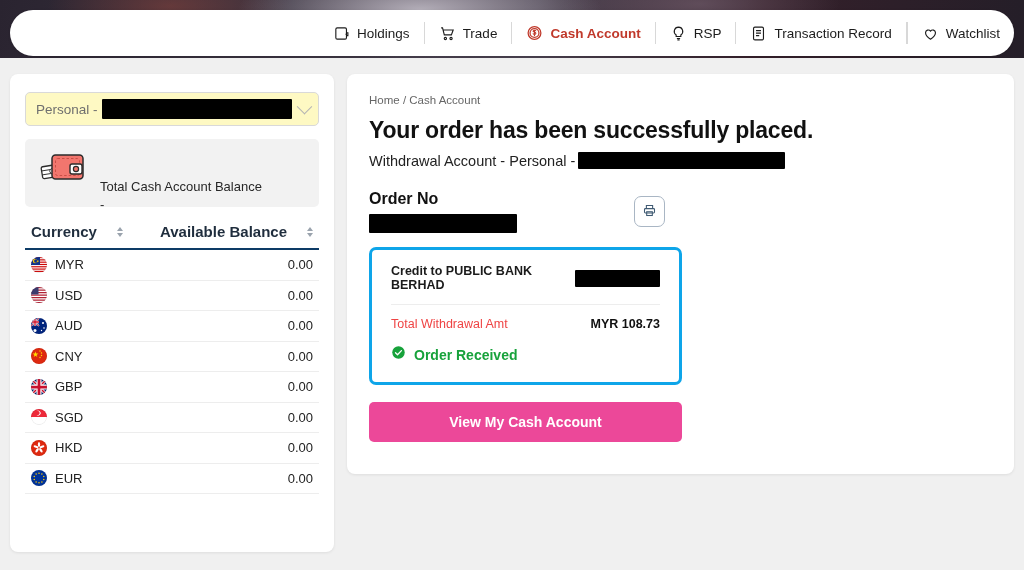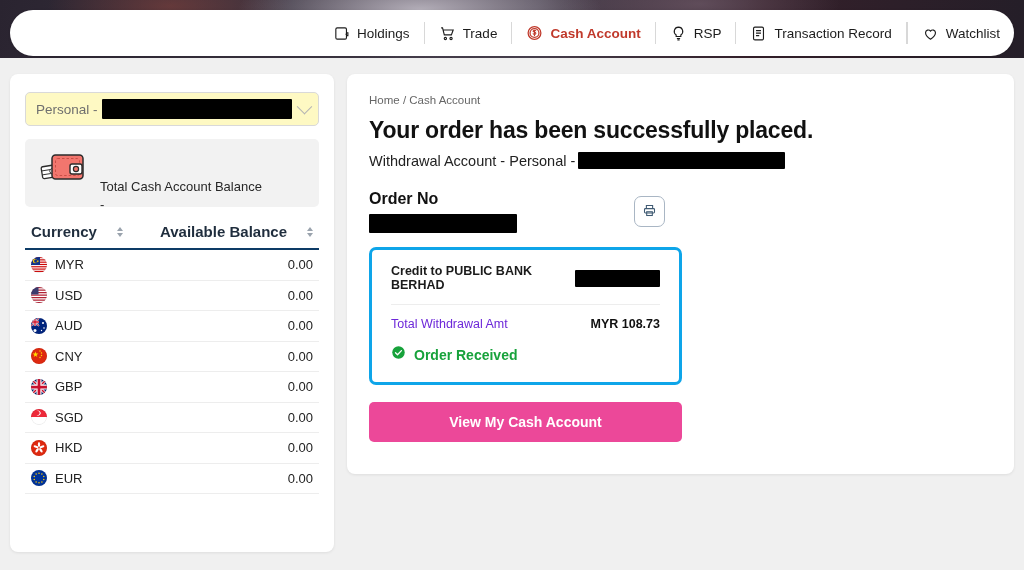--- a/index.html
+++ b/index.html
@@ -124,21 +124,21 @@
 
   .detail-card {
     margin-top: 14px; width: 313px;
     border: 3px solid #0ea5e9; border-radius: 7px;
     padding: 14px 19px 18px 19px;
   }
   .credit-line { display: flex; align-items: center; font-size: 12.5px; font-weight: bold; color: #1b1b1b; }
   .credit-redact { height: 17px; width: 92px; }
   .dc-divider { height: 1px; background: #ededed; margin: 12px 0 0 0; }
   .amt-row { display: flex; align-items: center; margin-top: 12px; }
-  .amt-label { font-size: 12.5px; color: #6d28d9; }
+  .amt-label { font-size: 12.5px; color: #ef4444; }
   .amt-value { margin-left: auto; font-size: 12.5px; font-weight: bold; color: #111; }
   .status-row { display: flex; align-items: center; gap: 8px; margin-top: 14px; }
   .status-text { font-size: 14px; font-weight: bold; color: #17a23b; }
 
   .cta {
     margin-top: 17px; width: 313px; height: 40px;
     background: #ec4899; border: none; border-radius: 5px;
     color: #fff; font-size: 14px; font-weight: bold;
     font-family: "Liberation Sans", sans-serif;
     cursor: pointer;

